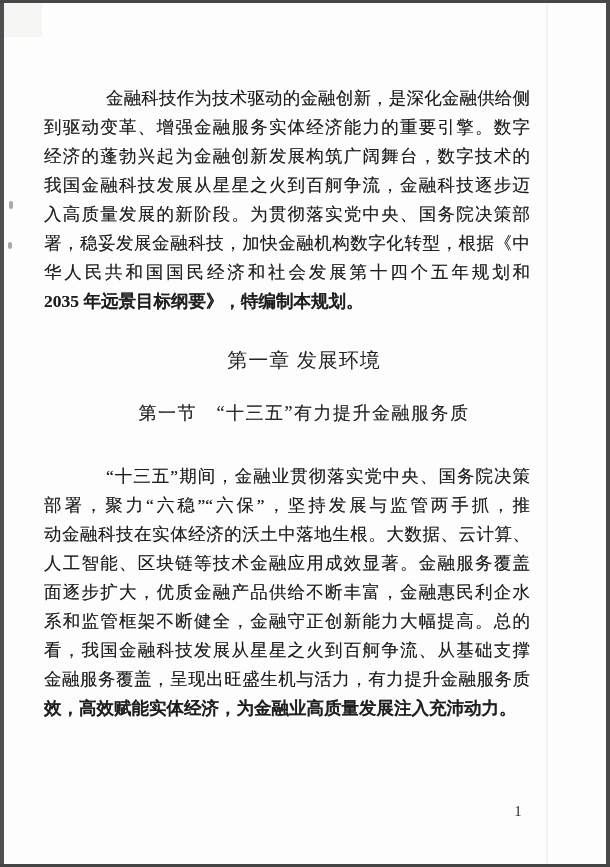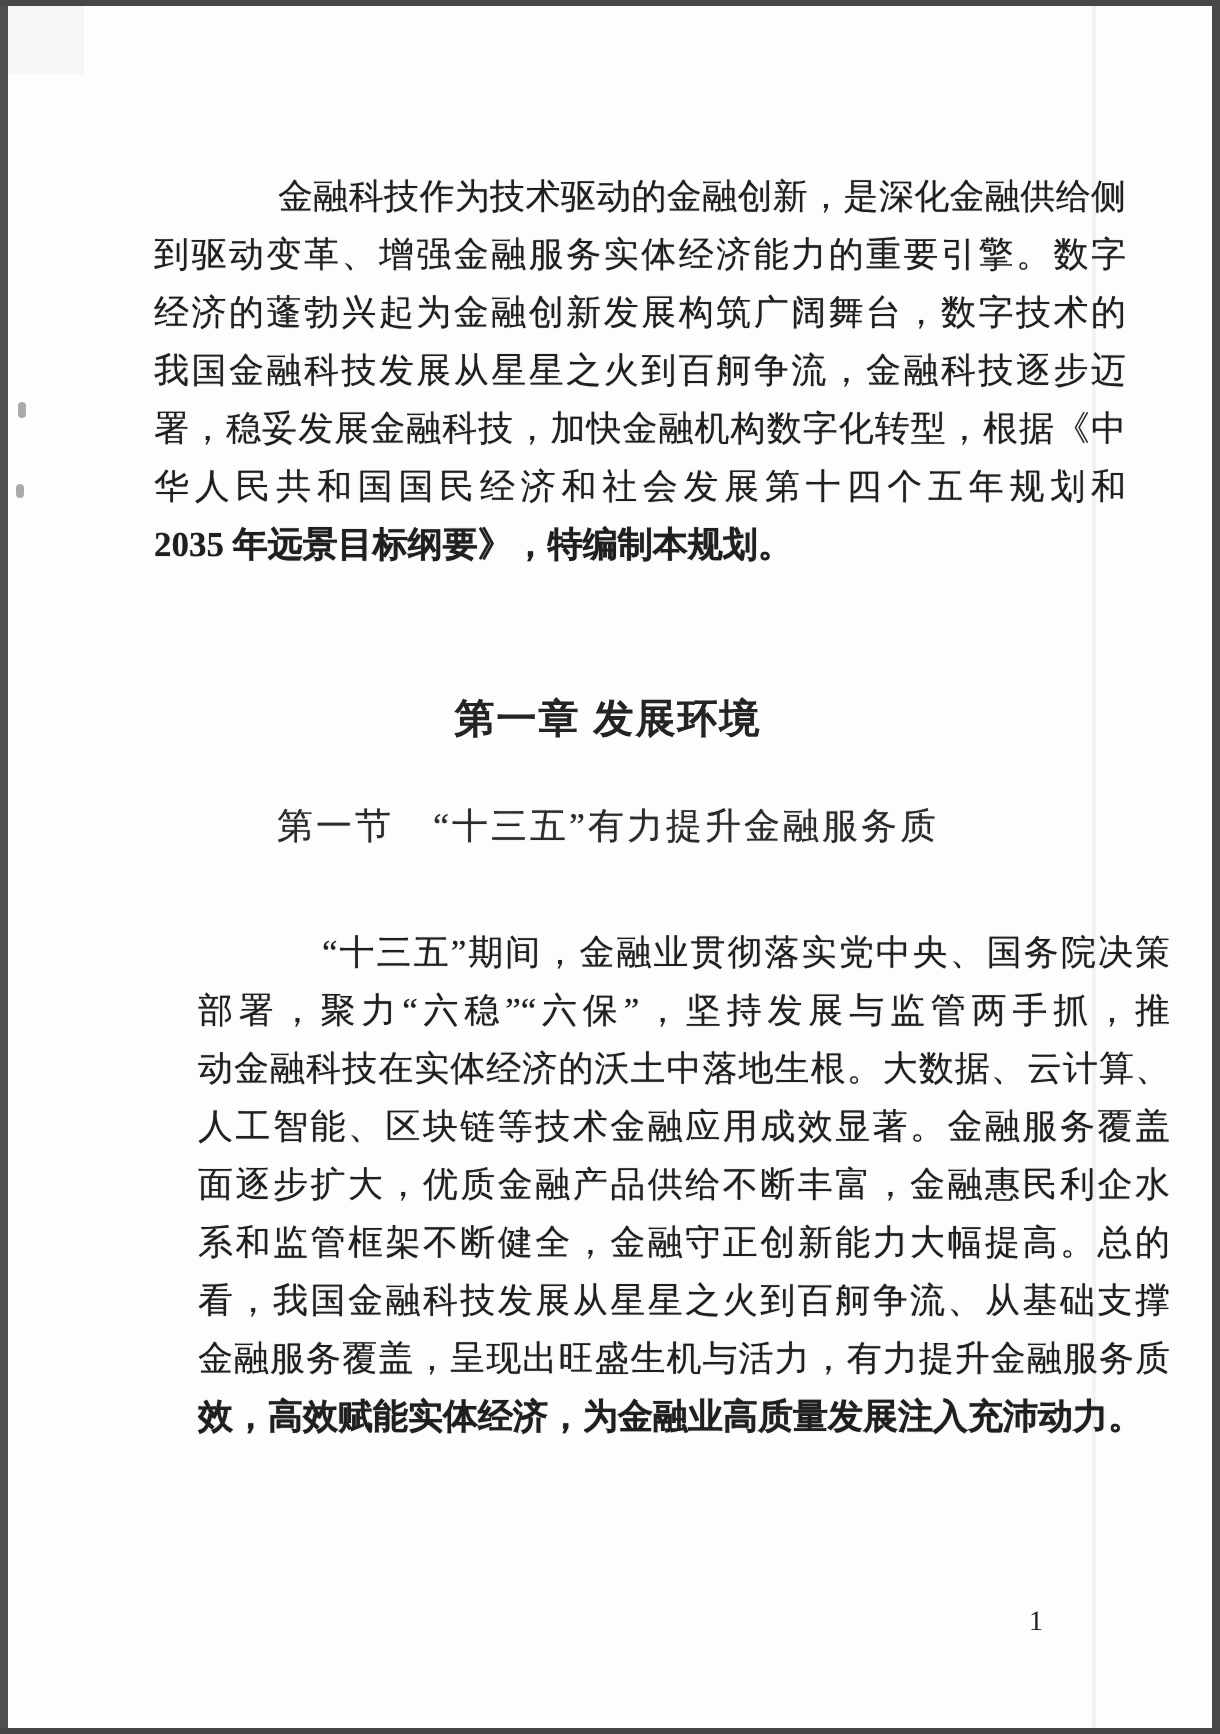--- a/index.html
+++ b/index.html
@@ -54,44 +54,44 @@
     width: 4px; height: 8px;
     background: #8d8d8d;
     border-radius: 2px;
     opacity: 0.75;
   }
   .speck-1 { left: 9px;  top: 201px; }
   .speck-2 { left: 8px;  top: 242px; height: 7px; }
   
   .para {
     position: absolute;
-    left: 77px;
+    left: 44px;
     width: 486px;
     font-size: 17.5px;
     line-height: 29px;
     text-shadow: 0 0 0.5px rgba(30,30,30,0.55);
   }
   .para .line {
     text-align: justify;
     text-align-last: justify;
     height: 29px;
     overflow: hidden;
     white-space: nowrap;
   }
   .para .line:first-child { text-indent: 62px; }
   .para .line:last-child  { text-align-last: left; font-weight: bold; }
   .para-1 { top: 84px; }
-  .para-2 { top: 462px; margin-left: 22px; }
+  .para-2 { top: 462px; }
   .chapter-heading {
     position: absolute;
     left: 61px; top: 345px;
     width: 486px;
     text-align: center;
     font-family: "Liberation Sans", "DejaVu Sans", sans-serif;
-    font-weight: bold;
+    font-weight: normal;
     font-size: 20px;
     line-height: 30px;
     color: #242424;
     letter-spacing: 1px;
   }
   .section-heading {
     position: absolute;
     left: 61px; top: 399px;
     width: 486px;
     text-align: center;
@@ -117,20 +117,21 @@
 <div class="page">
 
   <div class="smudge-topleft"></div>
   <div class="crease"></div>
 
   <div class="para para-1">
       <div class="line">金融科技作为技术驱动的金融创新，是深化金融供给侧</div>
       <div class="line">到驱动变革、增强金融服务实体经济能力的重要引擎。数字</div>
       <div class="line">经济的蓬勃兴起为金融创新发展构筑广阔舞台，数字技术的</div>
       <div class="line">我国金融科技发展从星星之火到百舸争流，金融科技逐步迈</div>
+      <div class="line">入高质量发展的新阶段。为贯彻落实党中央、国务院决策部</div>
       <div class="line">署，稳妥发展金融科技，加快金融机构数字化转型，根据《中</div>
       <div class="line">华人民共和国国民经济和社会发展第十四个五年规划和</div>
       <div class="line">2035 年远景目标纲要》，特编制本规划。</div>
     </div>
 
   <div class="chapter-heading">第一章 发展环境</div>
 
   <div class="section-heading">第一节　“十三五”有力提升金融服务质</div>
 
   <div class="para para-2">

